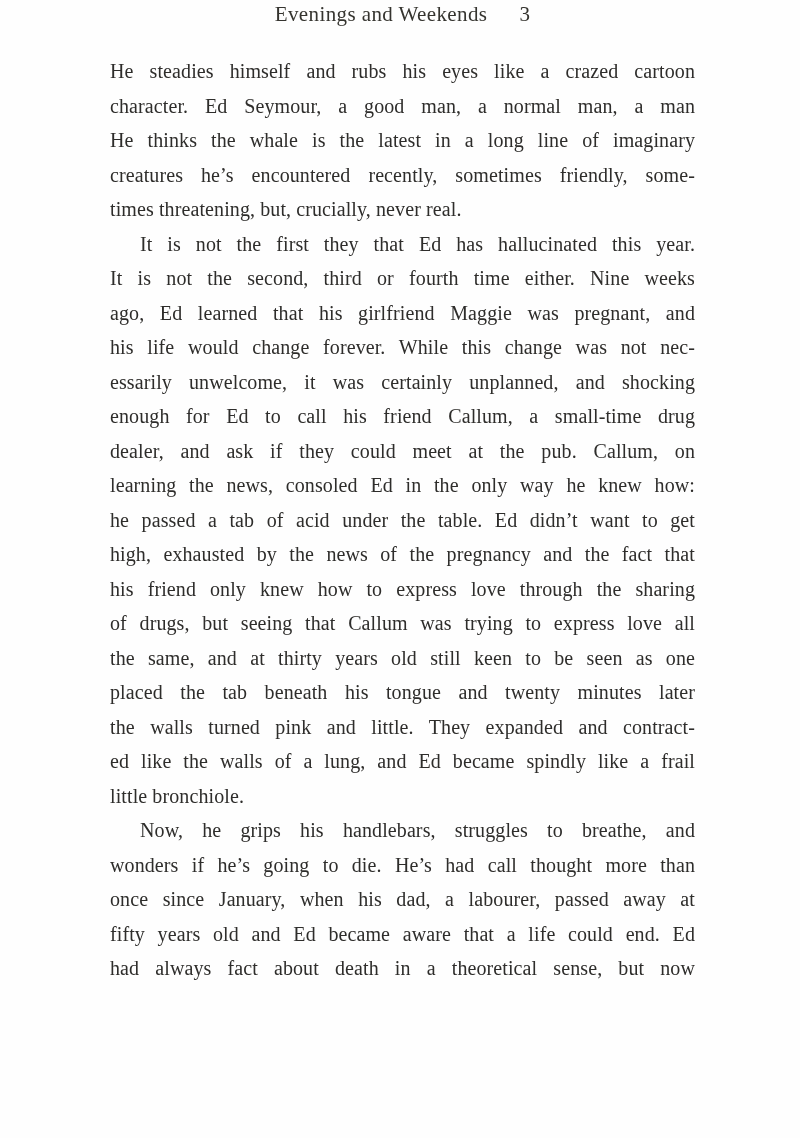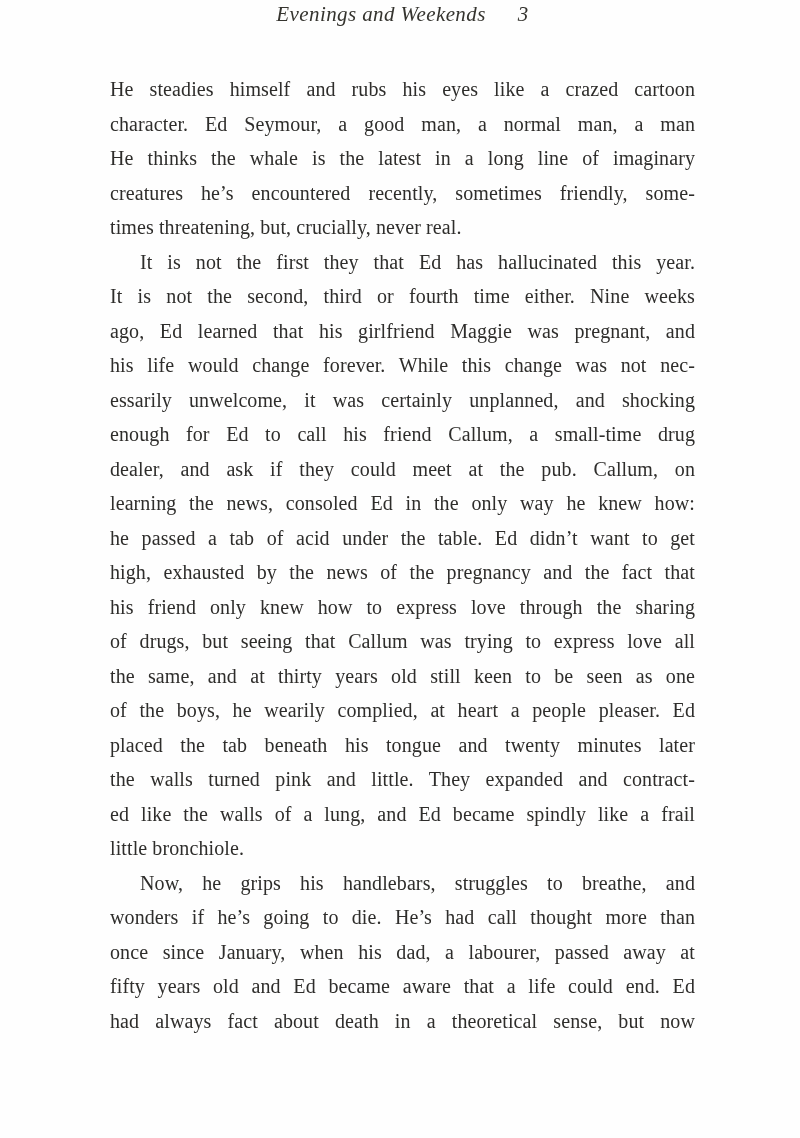--- a/index.html
+++ b/index.html
@@ -18,28 +18,27 @@
   }
   .running-header {
     position: absolute;
     top: 2px;
     left: 110px;
     width: 585px;
     display: flex;
     justify-content: center;
     align-items: baseline;
     gap: 32px;
-    font-style: italic;
     font-size: 21px;
     letter-spacing: 0.4px;
     color: #35342f;
   }
   .body-text {
     position: absolute;
-    top: 72px;
+    top: 54px;
     left: 110px;
     width: 585px;
     font-size: 20px;
     line-height: 34.5px;
     letter-spacing: 0.1px;
   }
   .paragraph { width: 100%; }
   .line {
     text-align: justify;
     text-align-last: justify;
@@ -77,21 +76,20 @@
         <div class="line">his life would change forever. While this change was not nec-</div>
         <div class="line">essarily unwelcome, it was certainly unplanned, and shocking</div>
         <div class="line">enough for Ed to call his friend Callum, a small-time drug</div>
         <div class="line">dealer, and ask if they could meet at the pub. Callum, on</div>
         <div class="line">learning the news, consoled Ed in the only way he knew how:</div>
         <div class="line">he passed a tab of acid under the table. Ed didn’t want to get</div>
         <div class="line">high, exhausted by the news of the pregnancy and the fact that</div>
         <div class="line">his friend only knew how to express love through the sharing</div>
         <div class="line">of drugs, but seeing that Callum was trying to express love all</div>
         <div class="line">the same, and at thirty years old still keen to be seen as one</div>
-        <div class="line">of the boys, he wearily complied, at heart a people pleaser. Ed</div>
         <div class="line">placed the tab beneath his tongue and twenty minutes later</div>
         <div class="line">the walls turned pink and little. They expanded and contract-</div>
         <div class="line">ed like the walls of a lung, and Ed became spindly like a frail</div>
         <div class="line para-end">little bronchiole.</div>
       </div>
       <div class="paragraph indented">
         <div class="line">Now, he grips his handlebars, struggles to breathe, and</div>
         <div class="line">wonders if he’s going to die. He’s had call thought more than</div>
         <div class="line">once since January, when his dad, a labourer, passed away at</div>
         <div class="line">fifty years old and Ed became aware that a life could end. Ed</div>

